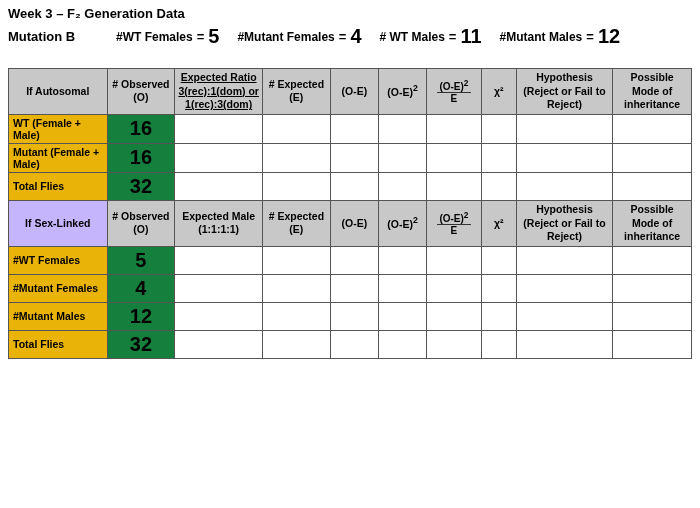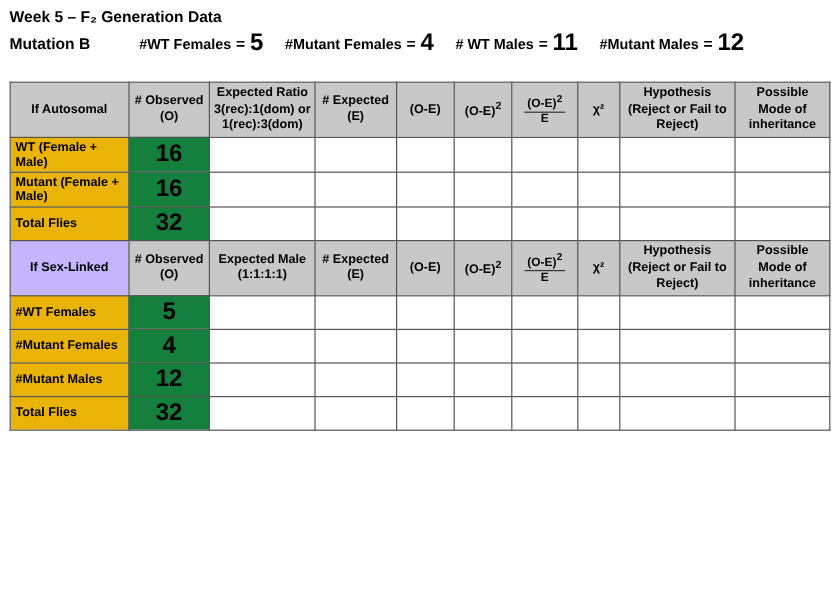--- a/index.html
+++ b/index.html
@@ -89,21 +89,21 @@
       padding: 0 2px;
     }
     .fraction-label .denominator {
       padding: 0 2px;
     }
   </style>
 </head>
 <body>
 
 <div class="page-wrapper">
-  <div class="page-title">Week 5 – F₂ Generation Data</div>
+  <div class="page-title">Week 3 – F₂ Generation Data</div>
 
   <div class="summary-row">
     <span class="mutation-label">Mutation B</span>
     <span class="summary-item">
       <span>#WT Females</span>
       <span class="equals">=</span>
       <span class="handwritten">5</span>
     </span>
     <span class="summary-item">
       <span>#Mutant Females</span>
@@ -122,21 +122,21 @@
     </span>
   </div>
 
   <table>
 
     <tbody>
 
       <tr>
         <th style="width:90px; background:#c8c8c8;margin-left:10px;">If Autosomal</th>
         <th style="width:62px;"># Observed (O)</th>
-        <th style="width:80px;">Expected Ratio 3(rec):1(dom) or 1(rec):3(dom)</th>
+        <th style="width:80px;text-decoration:underline;">Expected Ratio 3(rec):1(dom) or 1(rec):3(dom)</th>
         <th style="width:62px;"># Expected (E)</th>
         <th style="width:44px;">(O-E)</th>
         <th style="width:44px;">(O-E)<sup>2</sup></th>
         <th style="width:50px;">
           <span class="fraction-label">
             <span class="numerator">(O-E)<sup>2</sup></span>
             <span class="denominator">E</span>
           </span>
         </th>
         <th style="width:32px;">χ²</th>

